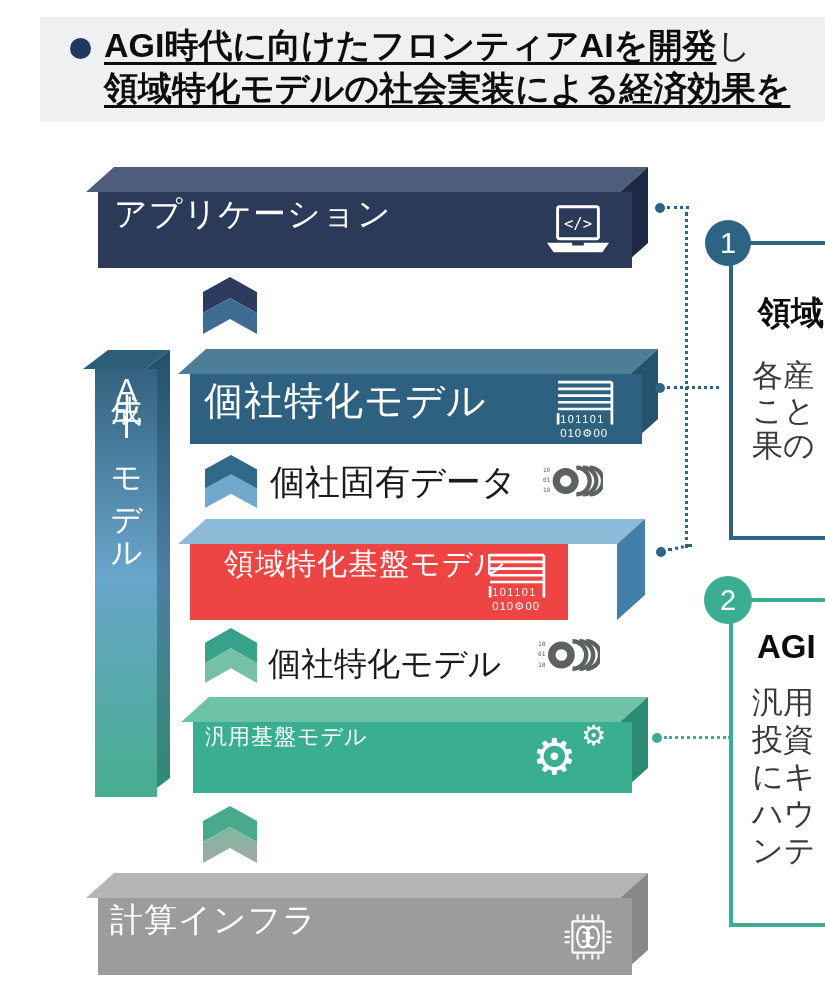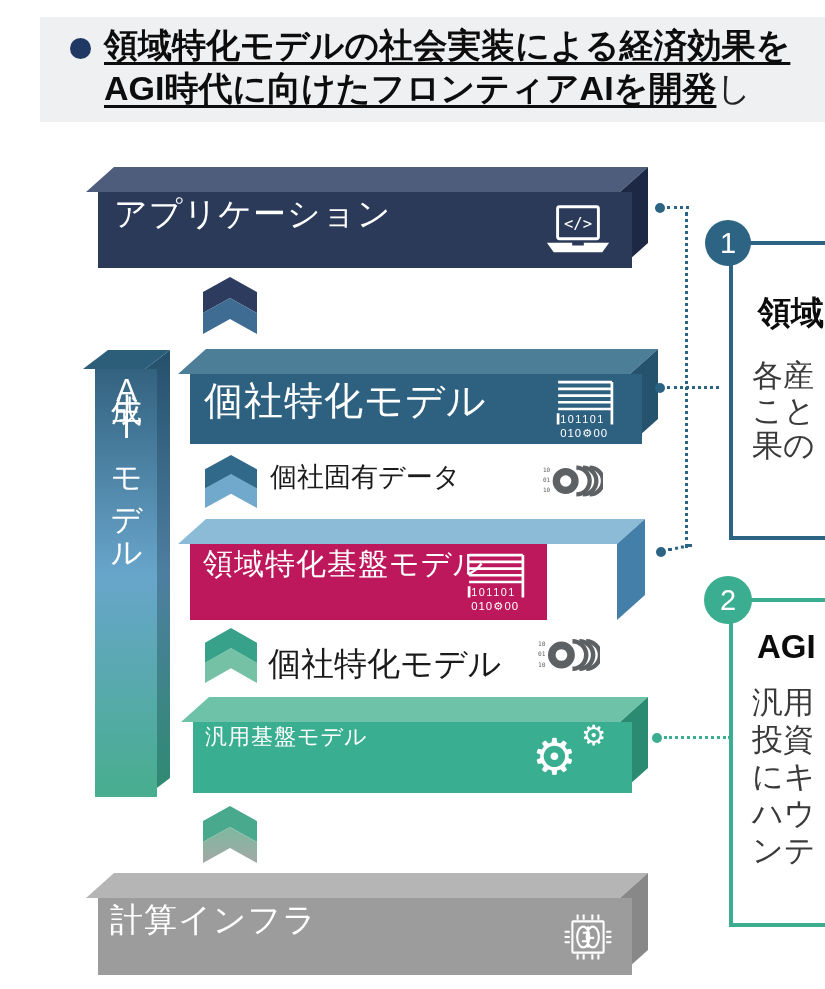--- a/index.html
+++ b/index.html
@@ -43,22 +43,22 @@
   .gearsmall{position:absolute;right:-14px;top:-10px;font-size:28px;color:#fff;line-height:1;}
 </style>
 </head>
 <body>
 
 <div class="canvas">
 
   <div class="header">
     <span class="bullet" style="background:#1f3864;"></span>
     <div class="abs" style="left:64px;top:7px;">
+      <div class="hline"><span class="hl-ul">AGI時代に向けたフロンティアAIを開発</span><span class="hl-reg">し</span></div>
       <div class="hline hl-ul">領域特化モデルの社会実装による経済効果を</div>
-      <div class="hline"><span class="hl-ul">AGI時代に向けたフロンティアAIを開発</span><span class="hl-reg">し</span></div>
     </div>
   </div>
 
   <div class="abs" style="left:83px;top:350px;width:87px;height:447px;">
     <div class="face bartop" style="left:0;top:0;width:87px;height:19px;background:#2c5e79;"></div>
     <div class="face barright" style="left:62px;top:0;width:25px;height:447px;background:linear-gradient(180deg,#24506b 0%,#4e7ea0 50%,#2f8a71 100%);"></div>
     <div class="face front" style="left:0;top:19px;width:62px;height:428px;background:linear-gradient(180deg,#33627f 0%,#68a5cb 48%,#47ae8e 100%);justify-content:center;">
       <span class="side-label">生成AIモデル</span>
     </div>
   </div>
@@ -93,37 +93,37 @@
         <text x="4" y="43" font-size="10.5" fill="#fff" letter-spacing="1.5">101101</text>
         <text x="4" y="56" font-size="11" fill="#fff" letter-spacing="1">010⚙00</text>
       </svg>
     </div>
   </div>
 
   <div class="chevwrap" style="left:205px;top:455px;width:52px;height:52px;">
     <div class="chev" style="top:0;height:34px;background:#31698b;"></div>
     <div class="chev" style="top:19px;height:34px;background:#71a9cd;"></div>
   </div>
-  <div class="data-label" style="left:270px;top:459px;font-size:27px;">個社固有データ</div>
+  <div class="data-label" style="left:270px;top:459px;font-size:35px;">個社固有データ</div>
   <svg class="abs" style="left:543px;top:458px;" width="60" height="46" viewBox="0 0 90 52">
     <g fill="#5d6164" font-size="9" font-family="DejaVu Sans Mono, monospace">
       <text x="0" y="13">10</text>
       <text x="0" y="28">01</text>
       <text x="0" y="43">10</text>
     </g>
     <circle cx="34" cy="26" r="14" fill="none" stroke="#5d6164" stroke-width="11"></circle>
     <path d="M50 6 a20 20 0 0 1 0 40" fill="none" stroke="#5d6164" stroke-width="6.5"></path>
     <path d="M60 6 a20 20 0 0 1 0 40" fill="none" stroke="#5d6164" stroke-width="6.5"></path>
     <path d="M70 6 a20 20 0 0 1 0 40" fill="none" stroke="#5d6164" stroke-width="6.5"></path>
   </svg>
 
   <div class="abs" style="left:178px;top:519px;width:467px;height:101px;">
     <div class="face ftop" style="left:0;top:0;width:467px;height:25px;background:#8cbbd8;"></div>
     <div class="face fright" style="left:439px;top:0;width:28px;height:101px;background:#447fa9;"></div>
-    <div class="face front" style="left:0;top:25px;width:357px;height:76px;background:#be185d;">
+    <div class="face front" style="left:0;top:25px;width:357px;height:76px;background:#ef4444;padding-left:21px;">
       <span class="layer-label" style="font-size:30px;padding-left:13px;">領域特化基盤モデル</span>
       <svg class="licon" style="right:22px;" width="58" height="60" viewBox="0 0 56 58">
         <g stroke="#fff" stroke-width="2.6" fill="none">
           <path d="M2 3 H54 M2 9.5 H54 M2 16 H54 M2 22.5 H54 M2 29 H54 M54 3 V44 M2 33 V44"></path>
         </g>
         <text x="4" y="43" font-size="10.5" fill="#fff" letter-spacing="1.5">101101</text>
         <text x="4" y="56" font-size="11" fill="#fff" letter-spacing="1">010⚙00</text>
       </svg>
     </div>
   </div>

